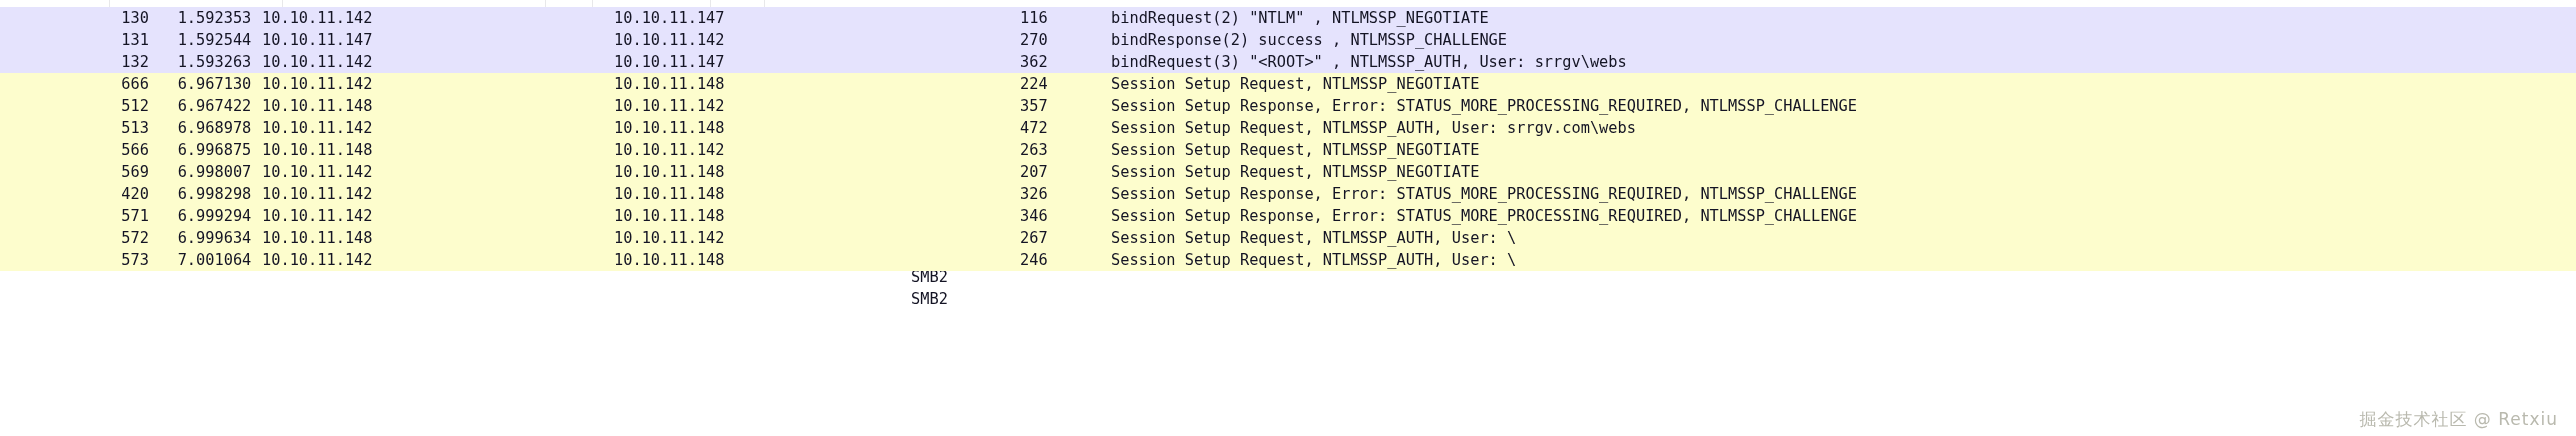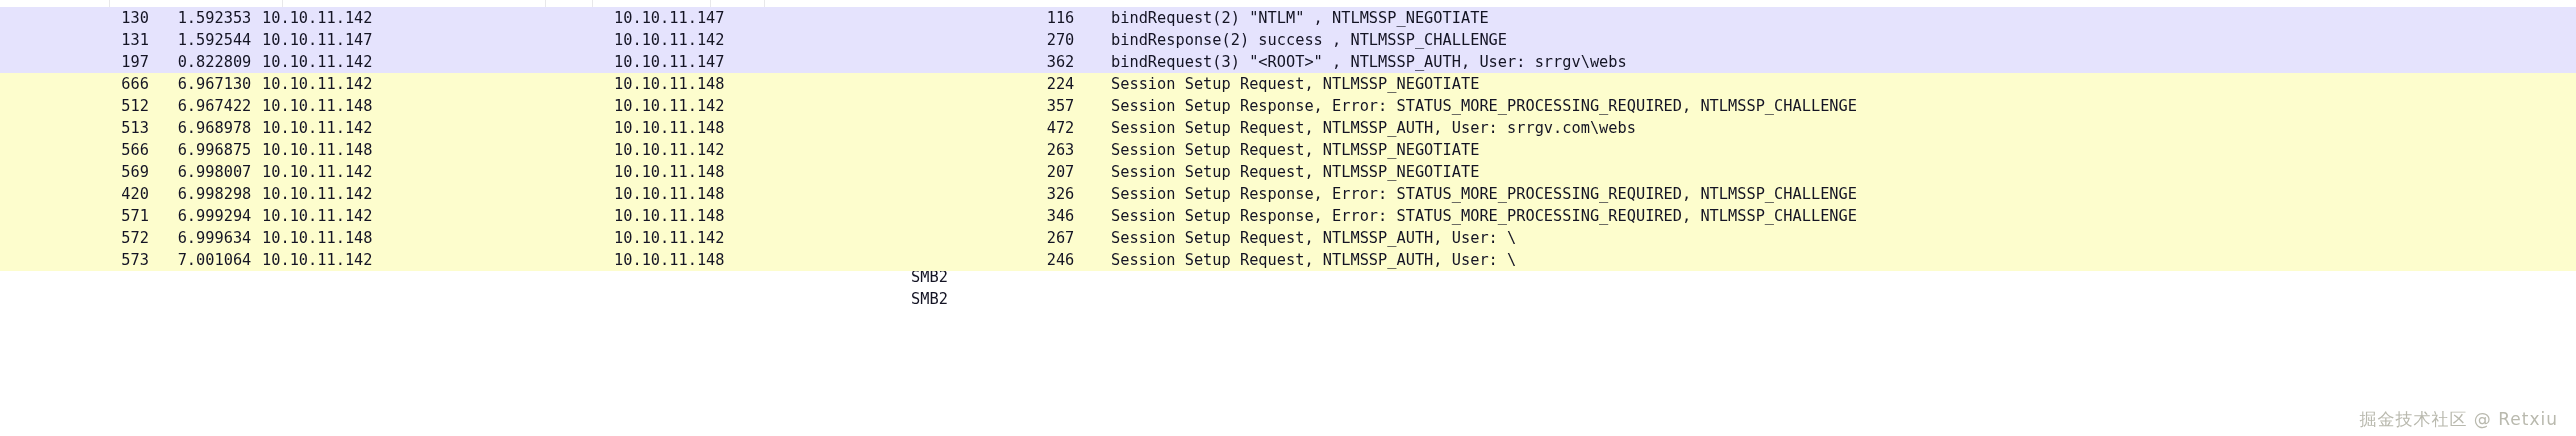--- a/index.html
+++ b/index.html
@@ -34,21 +34,21 @@
     color:#141424;
   }
   .row.ldap{background:#e5e3fd;}
   .row.smb2{background:#fdfdcd;}
   .cell{position:absolute;top:0;height:22px;overflow:hidden;}
   .c-no{left:0;width:149px;text-align:right;}
   .c-time{left:156px;width:117px;text-align:center;}
   .c-src{left:262px;width:193px;text-align:left;}
   .c-dst{left:614px;width:193px;text-align:left;}
   .c-proto{left:911px;width:109px;text-align:left;margin-top:39px;}
-  .c-len{left:1020px;width:81px;text-align:center;}
+  .c-len{left:1020px;width:81px;text-align:left;}
   .c-info{left:1111px;width:1465px;text-align:left;}
   .watermark{
     position:absolute;
     right:18px;bottom:6px;
     font-family:"DejaVu Sans","Liberation Sans",sans-serif;
     font-size:17px;
     color:#b9b9ae;
     letter-spacing:1px;
     white-space:nowrap;
     pointer-events:none;
@@ -81,22 +81,22 @@
       <div class="row ldap">
         <div class="cell c-no">131</div>
         <div class="cell c-time">1.592544</div>
         <div class="cell c-src">10.10.11.147</div>
         <div class="cell c-dst">10.10.11.142</div>
         <div class="cell c-proto">LDAP</div>
         <div class="cell c-len">270</div>
         <div class="cell c-info">bindResponse(2) success , NTLMSSP_CHALLENGE</div>
       </div>
       <div class="row ldap">
-        <div class="cell c-no">197</div>
-        <div class="cell c-time">0.822809</div>
+        <div class="cell c-no">132</div>
+        <div class="cell c-time">1.593263</div>
         <div class="cell c-src">10.10.11.142</div>
         <div class="cell c-dst">10.10.11.147</div>
         <div class="cell c-proto">LDAP</div>
         <div class="cell c-len">362</div>
         <div class="cell c-info">bindRequest(3) "&lt;ROOT&gt;" , NTLMSSP_AUTH, User: srrgv\webs</div>
       </div>
       <div class="row smb2">
         <div class="cell c-no">666</div>
         <div class="cell c-time">6.967130</div>
         <div class="cell c-src">10.10.11.142</div>

